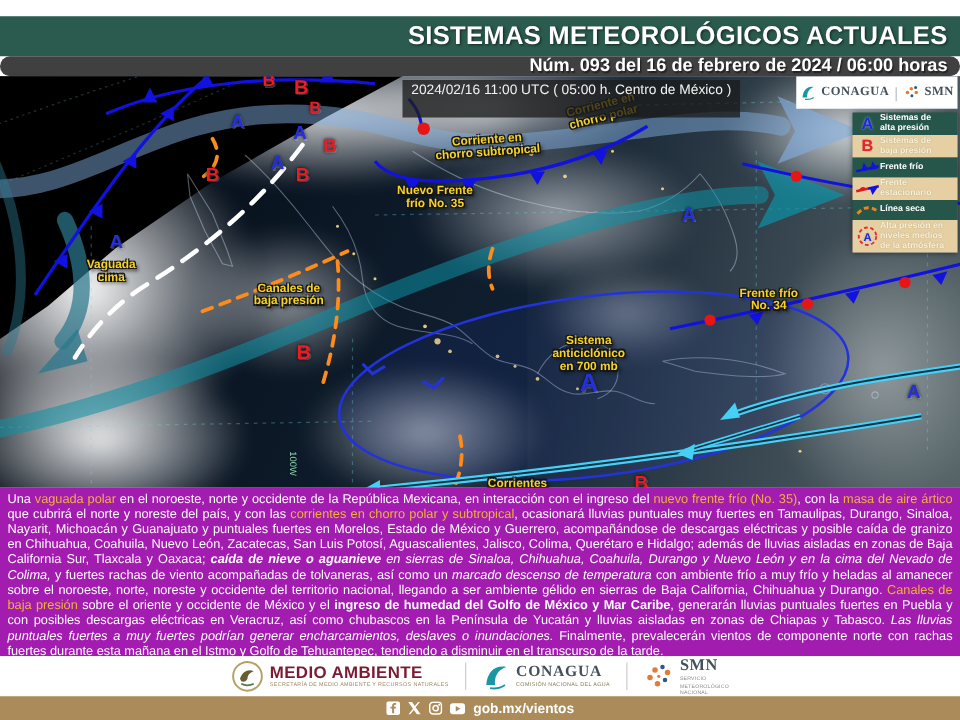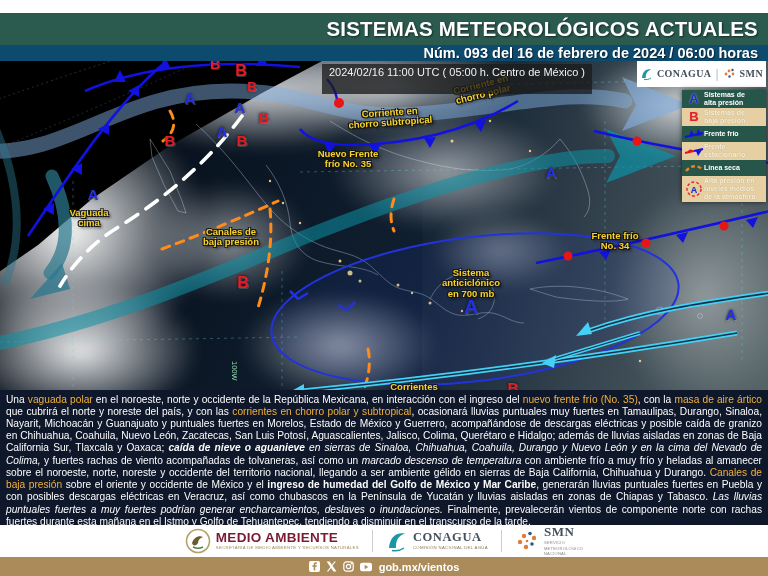--- a/index.html
+++ b/index.html
@@ -5,22 +5,22 @@
   html,body{margin:0;padding:0;}
   body{width:768px;height:576px;overflow:hidden;background:#fff;
        font-family:"Liberation Sans",sans-serif;-webkit-font-smoothing:antialiased;}
   .page{width:768px;height:576px;display:flex;flex-direction:column;}
 
   
   .title-bar{height:32px;background:#2b5a4e;display:flex;align-items:center;
              justify-content:flex-end;padding-right:10px;box-sizing:border-box;margin-top:13px;}
   .title-bar span{color:#fff;font-weight:bold;font-size:20.5px;letter-spacing:.2px;
              text-shadow:1px 1px 2px rgba(0,0,0,.55);}
-  .subtitle-bar{height:16px;background:#0c4a6e;display:flex;align-items:center;
-             justify-content:flex-end;padding-right:10px;box-sizing:border-box;}
+  .subtitle-bar{height:16px;background:#404040;display:flex;align-items:center;
+             justify-content:flex-end;padding-right:10px;box-sizing:border-box;border-radius:11px;}
   .subtitle-bar span{color:#fff;font-weight:bold;font-size:14.5px;
              text-shadow:1px 1px 1px rgba(0,0,0,.5);}
 
   
   .map{position:relative;height:332px;overflow:hidden;
        background:linear-gradient(115deg,#05090f 0%,#0a1522 30%,#101f30 55%,#16263a 75%,#1e2f42 100%);}
   .terminator{position:absolute;left:55%;top:0;width:45%;height:100%;
        background:linear-gradient(100deg,rgba(140,150,132,0) 0%,rgba(140,150,132,.16) 35%,
                   rgba(158,168,148,.3) 70%,rgba(175,185,162,.38) 100%);}
   .space-corner{position:absolute;left:0;top:0;width:100%;height:100%;background:#000;
@@ -48,21 +48,21 @@
   .lg-row{display:flex;align-items:center;padding:1px 2px;min-height:14px;}
   .lg-grn{background:#26564a;color:#fff;}
   .lg-tan{background:#e6cfa3;color:#f9f1d8;text-shadow:0 0 1px rgba(120,110,70,.5);}
   .lg-sym{width:20px;flex:0 0 20px;text-align:center;line-height:0;}
   .lg-lab{font-size:7px;line-height:8px;font-weight:bold;white-space:pre-line;}
   .lgA{color:#1e2bdc;font-weight:bold;font-size:13px;line-height:13px;display:inline-block;
        text-shadow:0 0 2px rgba(255,255,255,.55);}
   .lgB{color:#e8222a;font-weight:bold;font-size:13px;line-height:13px;display:inline-block;}
 
   
-  .summary{height:135px;background:#0f172a;box-sizing:border-box;padding:4px 6px 0;}
+  .summary{height:135px;background:#a21caf;box-sizing:border-box;padding:4px 6px 0;}
   .summary p{margin:0;color:#fdfdfd;font-size:10.2px;line-height:1.2;text-align:justify;}
   .summary .hl{color:#f2b13d;}
   .summary .bi{font-style:italic;font-weight:bold;}
   .summary .it{font-style:italic;}
   .summary .b{font-weight:bold;}
 
   
   .logos{height:33px;background:#fff;display:flex;align-items:center;justify-content:center;gap:13px;}
   .logo-block{display:flex;align-items:center;gap:5px;}
   .logo-text{display:flex;flex-direction:column;line-height:1;}

